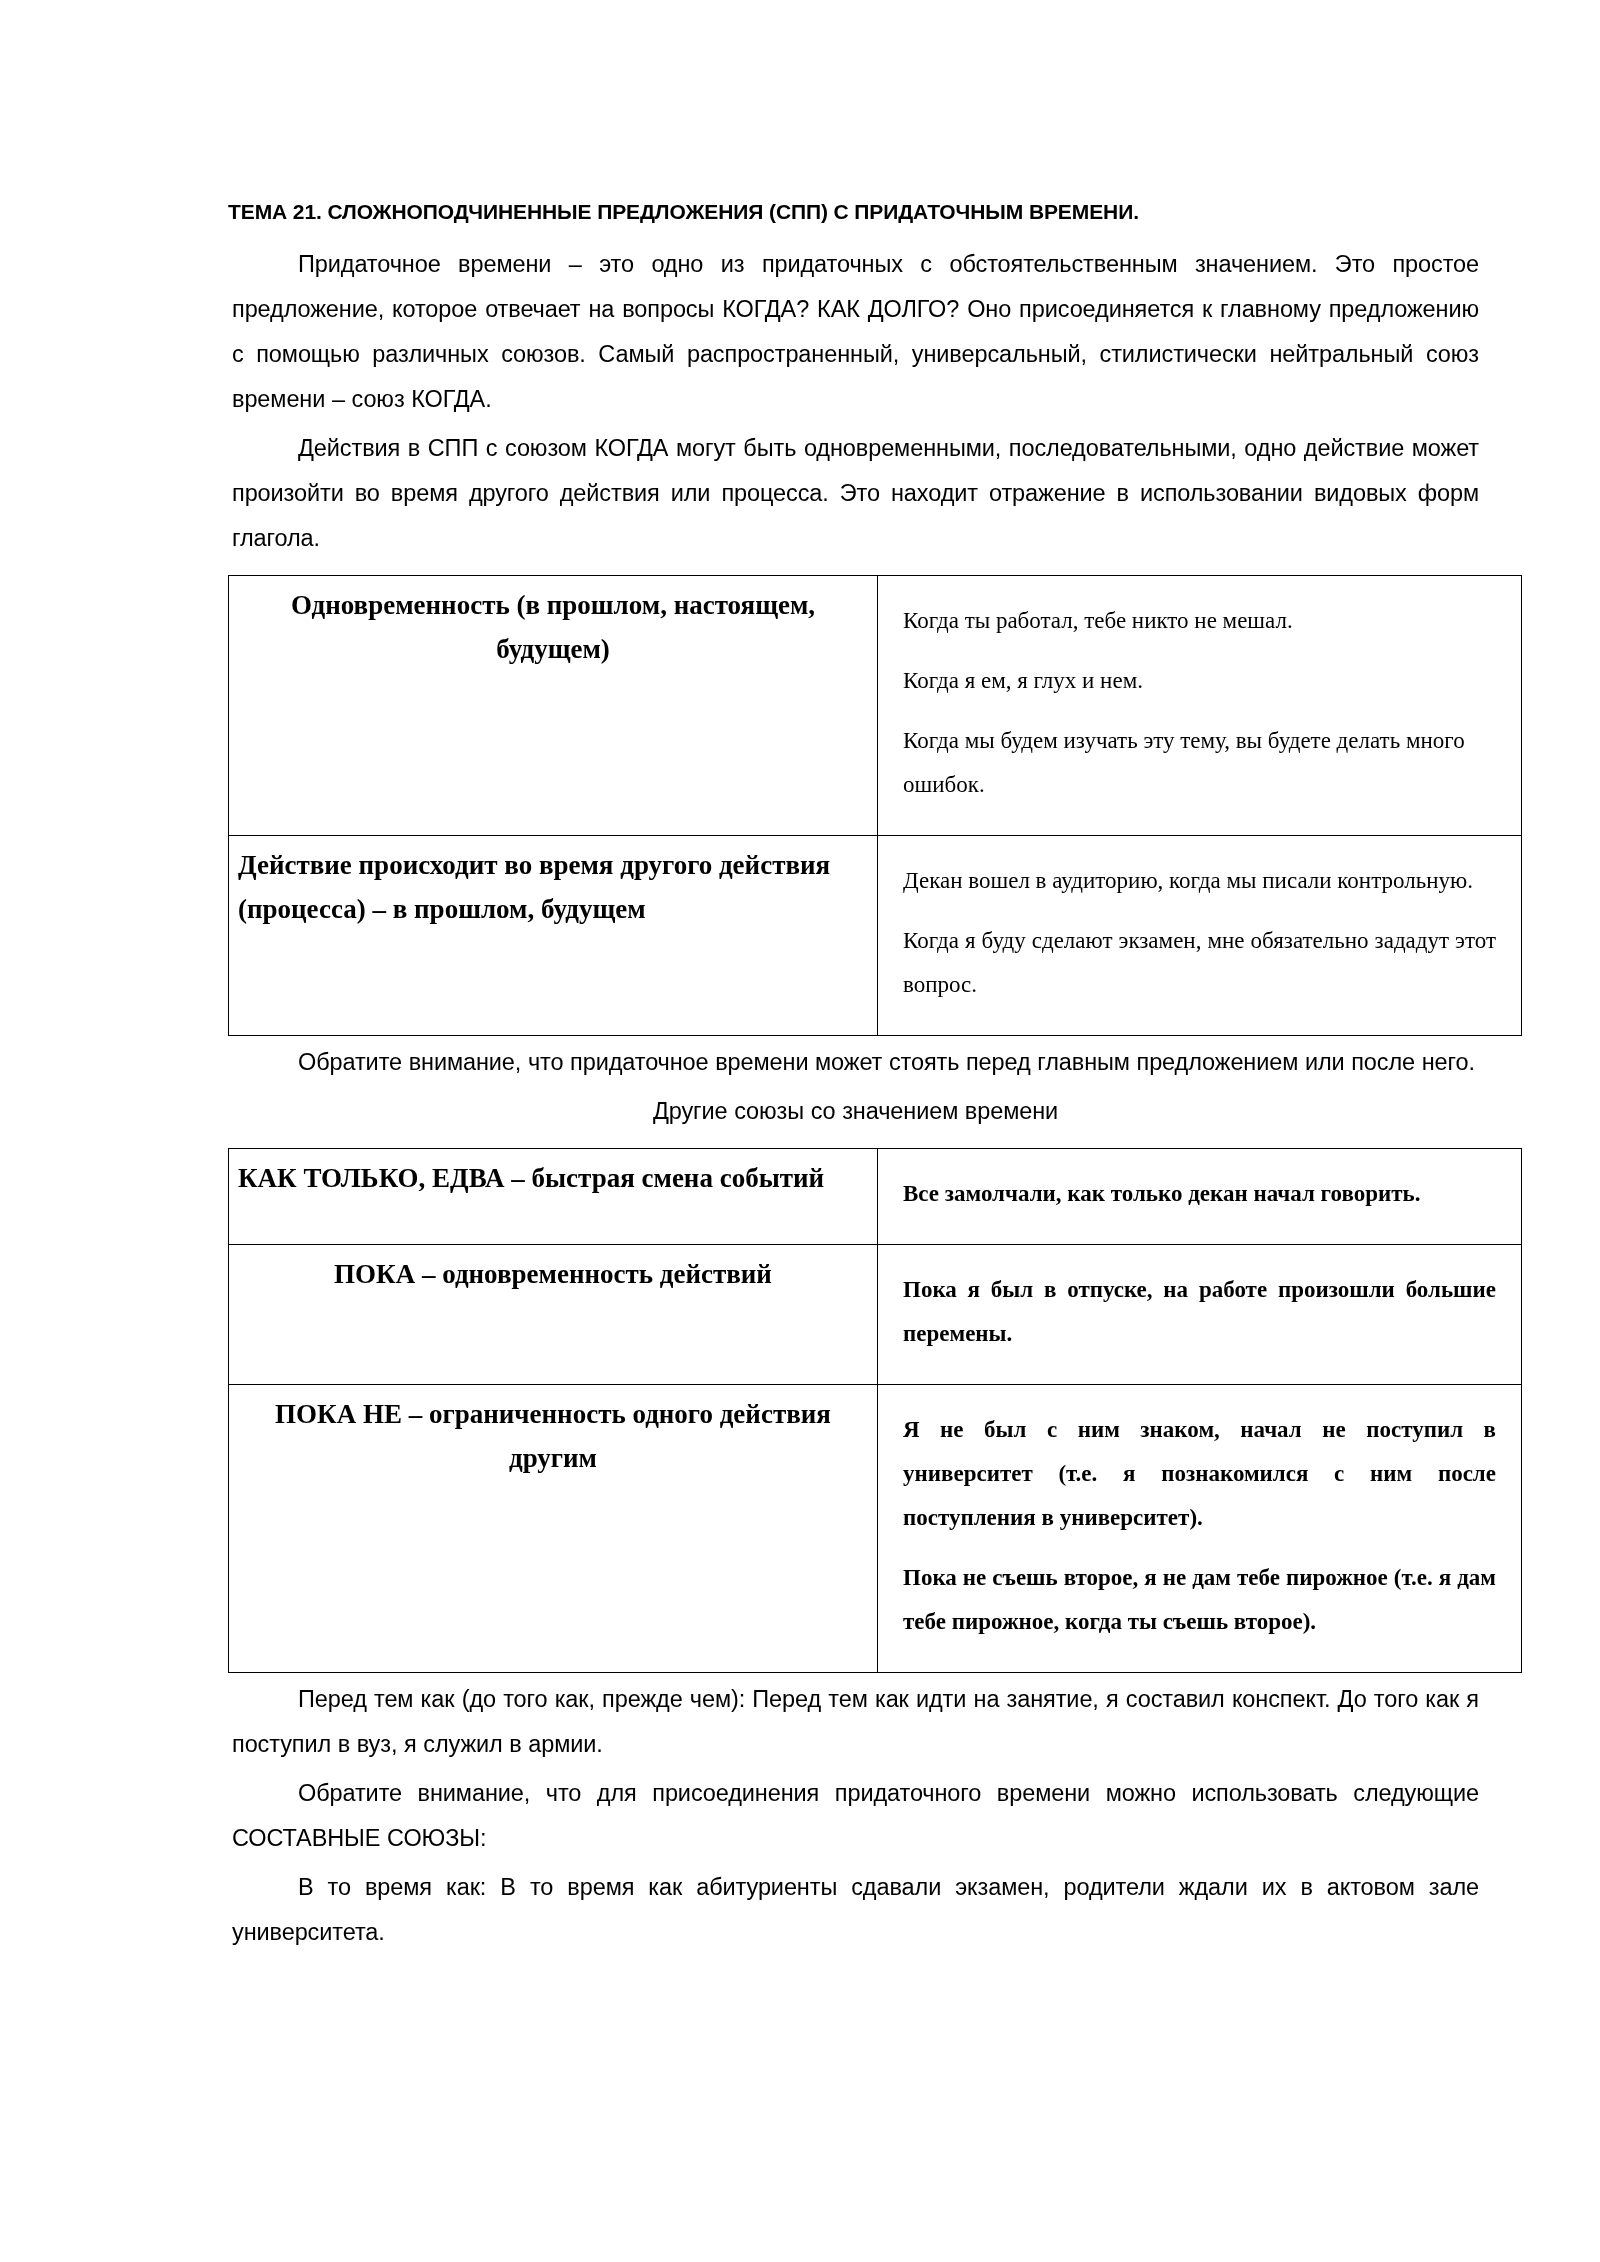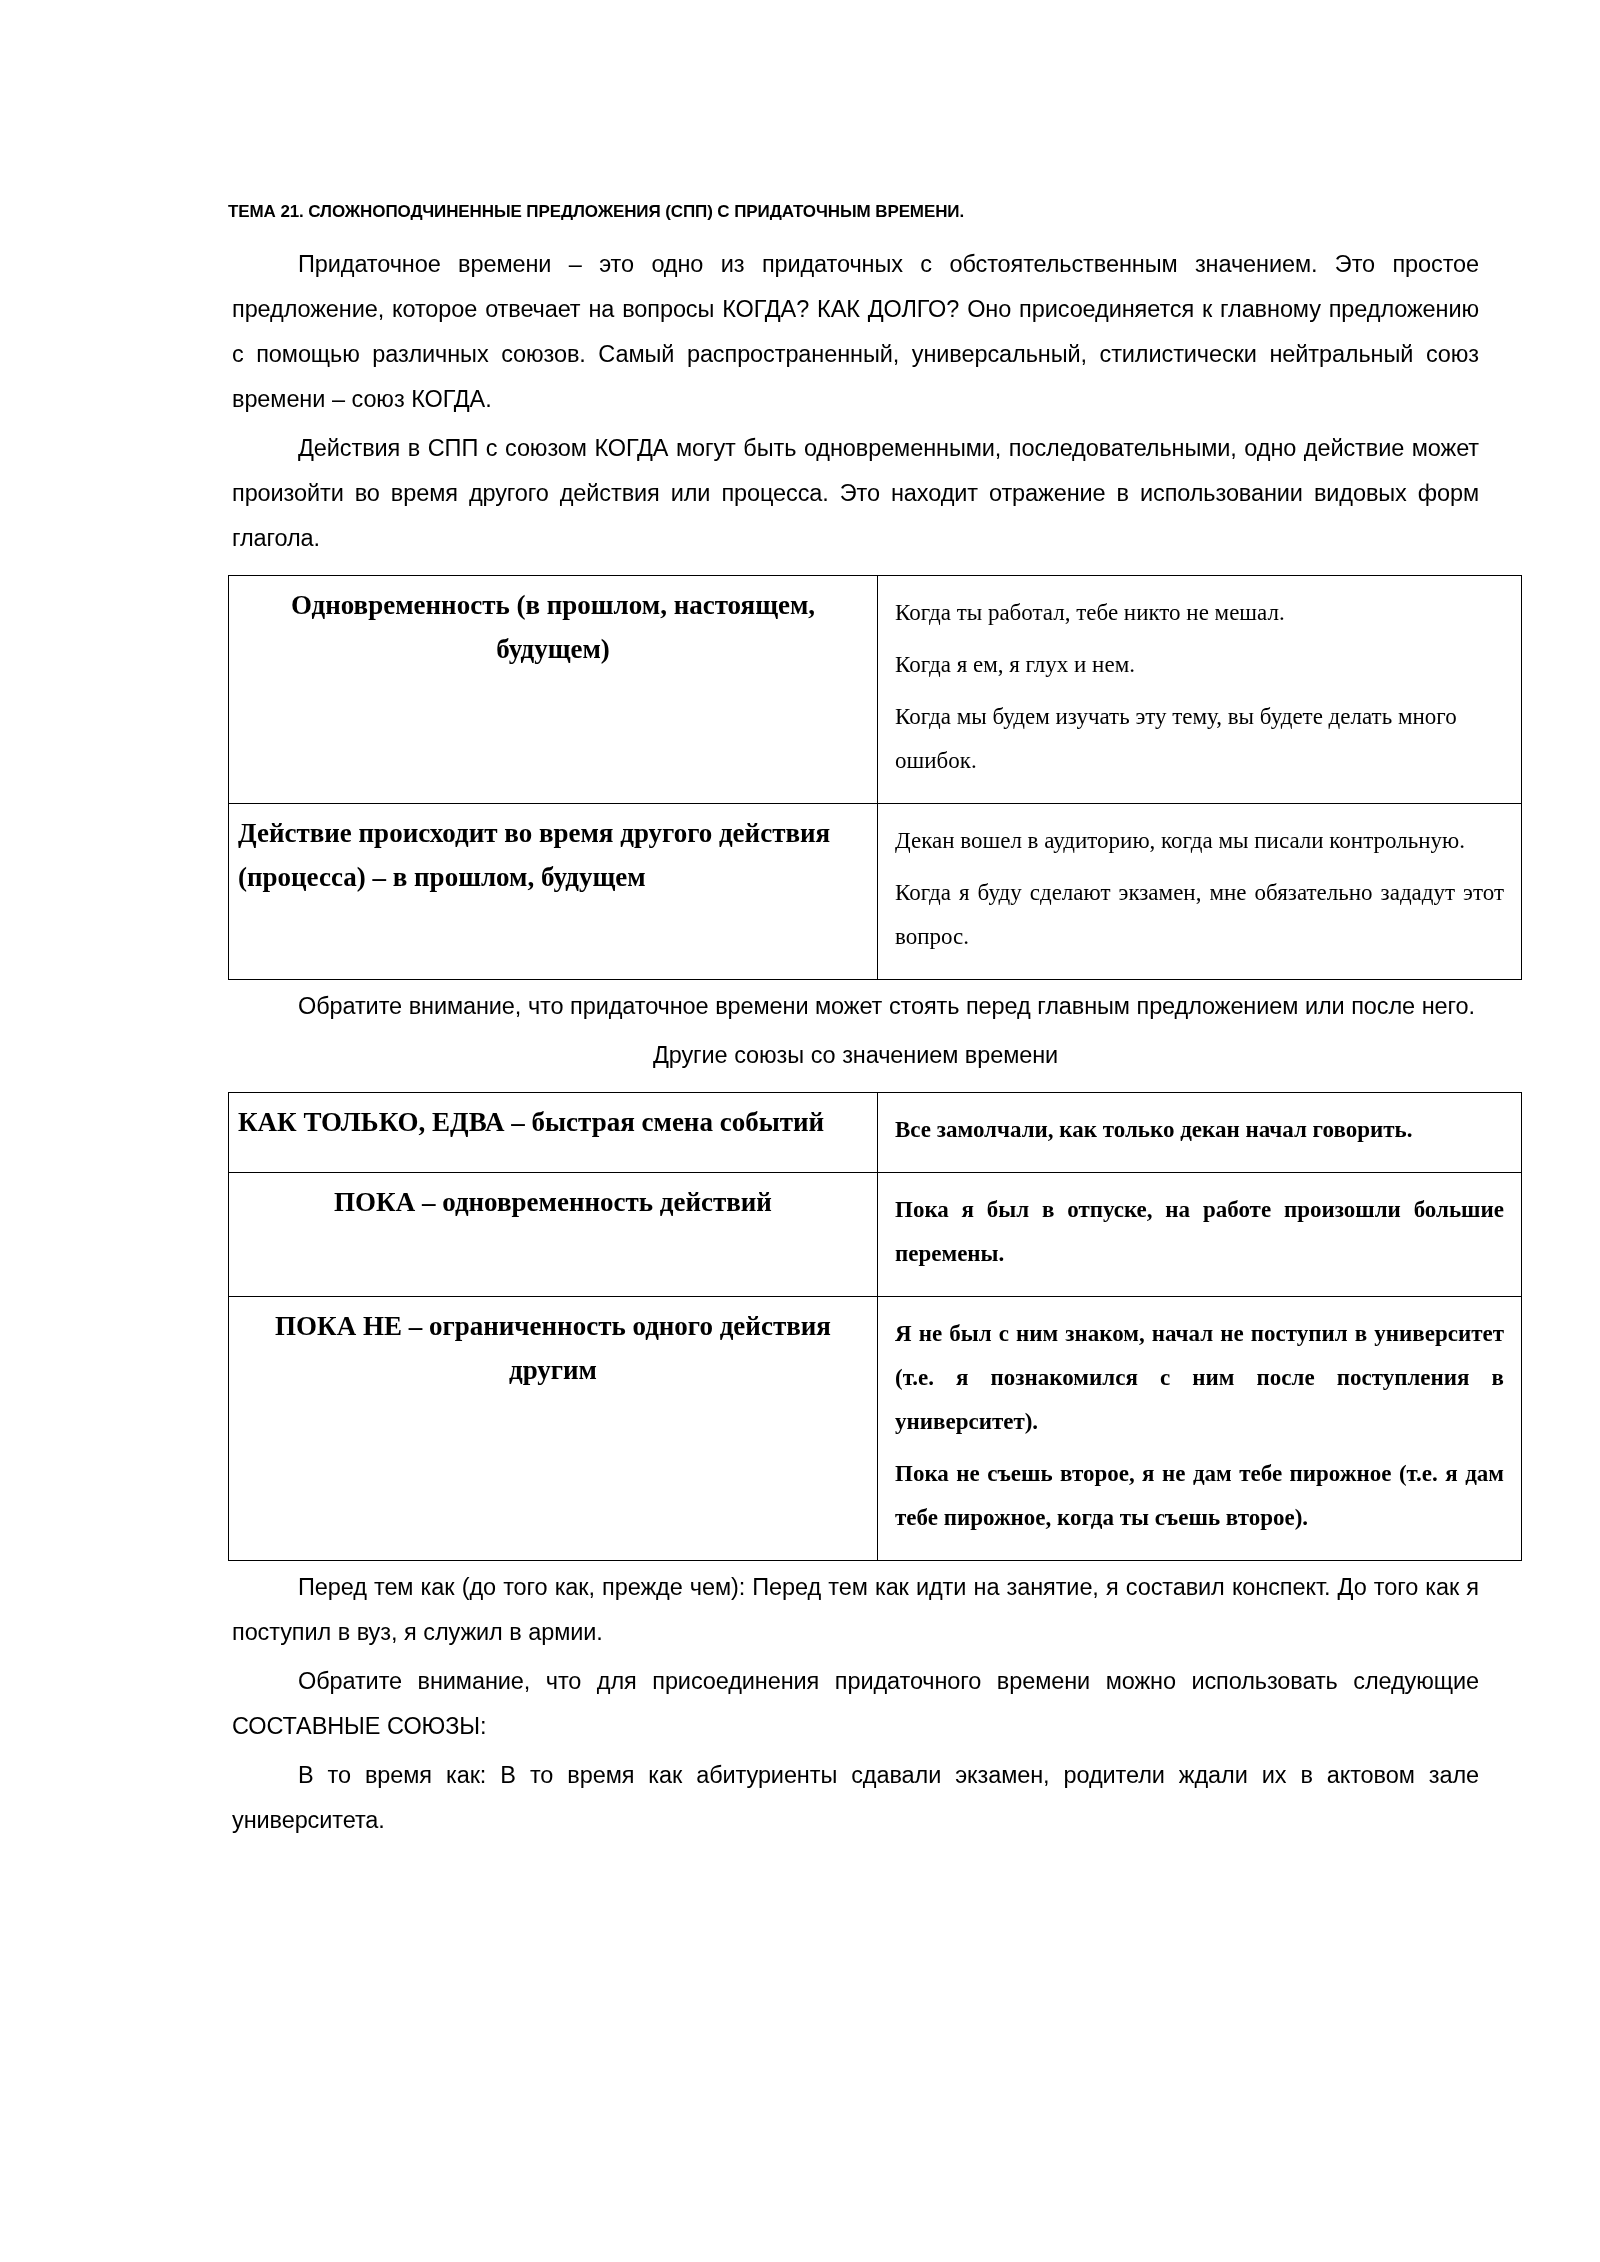--- a/index.html
+++ b/index.html
@@ -38,21 +38,21 @@
     text-justify: inter-word;
     margin: 4px;
     letter-spacing: -0.1px;
     word-spacing: 0.2px;
   }
   .p.indent { text-indent: 66px; }
   .p.center { text-align: center; text-indent: 0; }
 
   .title {
     font-family: "Liberation Sans", sans-serif;
-    font-size: 17px;
+    font-size: 21px;
     line-height: 32px;
     text-align: left;
     margin: 0 0 14px 0;
     letter-spacing: -0.1px;
   }
 
   .gap-sm { height: 10px; }
 
   
   table.doc-table {
@@ -76,21 +76,21 @@
     line-height: 44px;
     text-align: center;
     margin: 0;
   }
   .cell-head.left-al { text-align: left; }
 
   .cell-ex {
     font-family: "Liberation Serif", serif;
     font-size: 23px;
     line-height: 44px;
-    margin: 8px;
+    margin: 16px;
     text-align: left;
   }
   .cell-ex.just { text-align: justify; text-justify: inter-word; }
   .cell-ex.bold { font-weight: bold; }
 </style>
 </head>
 <body>
 
 <div class="page">
   <div class="content">

